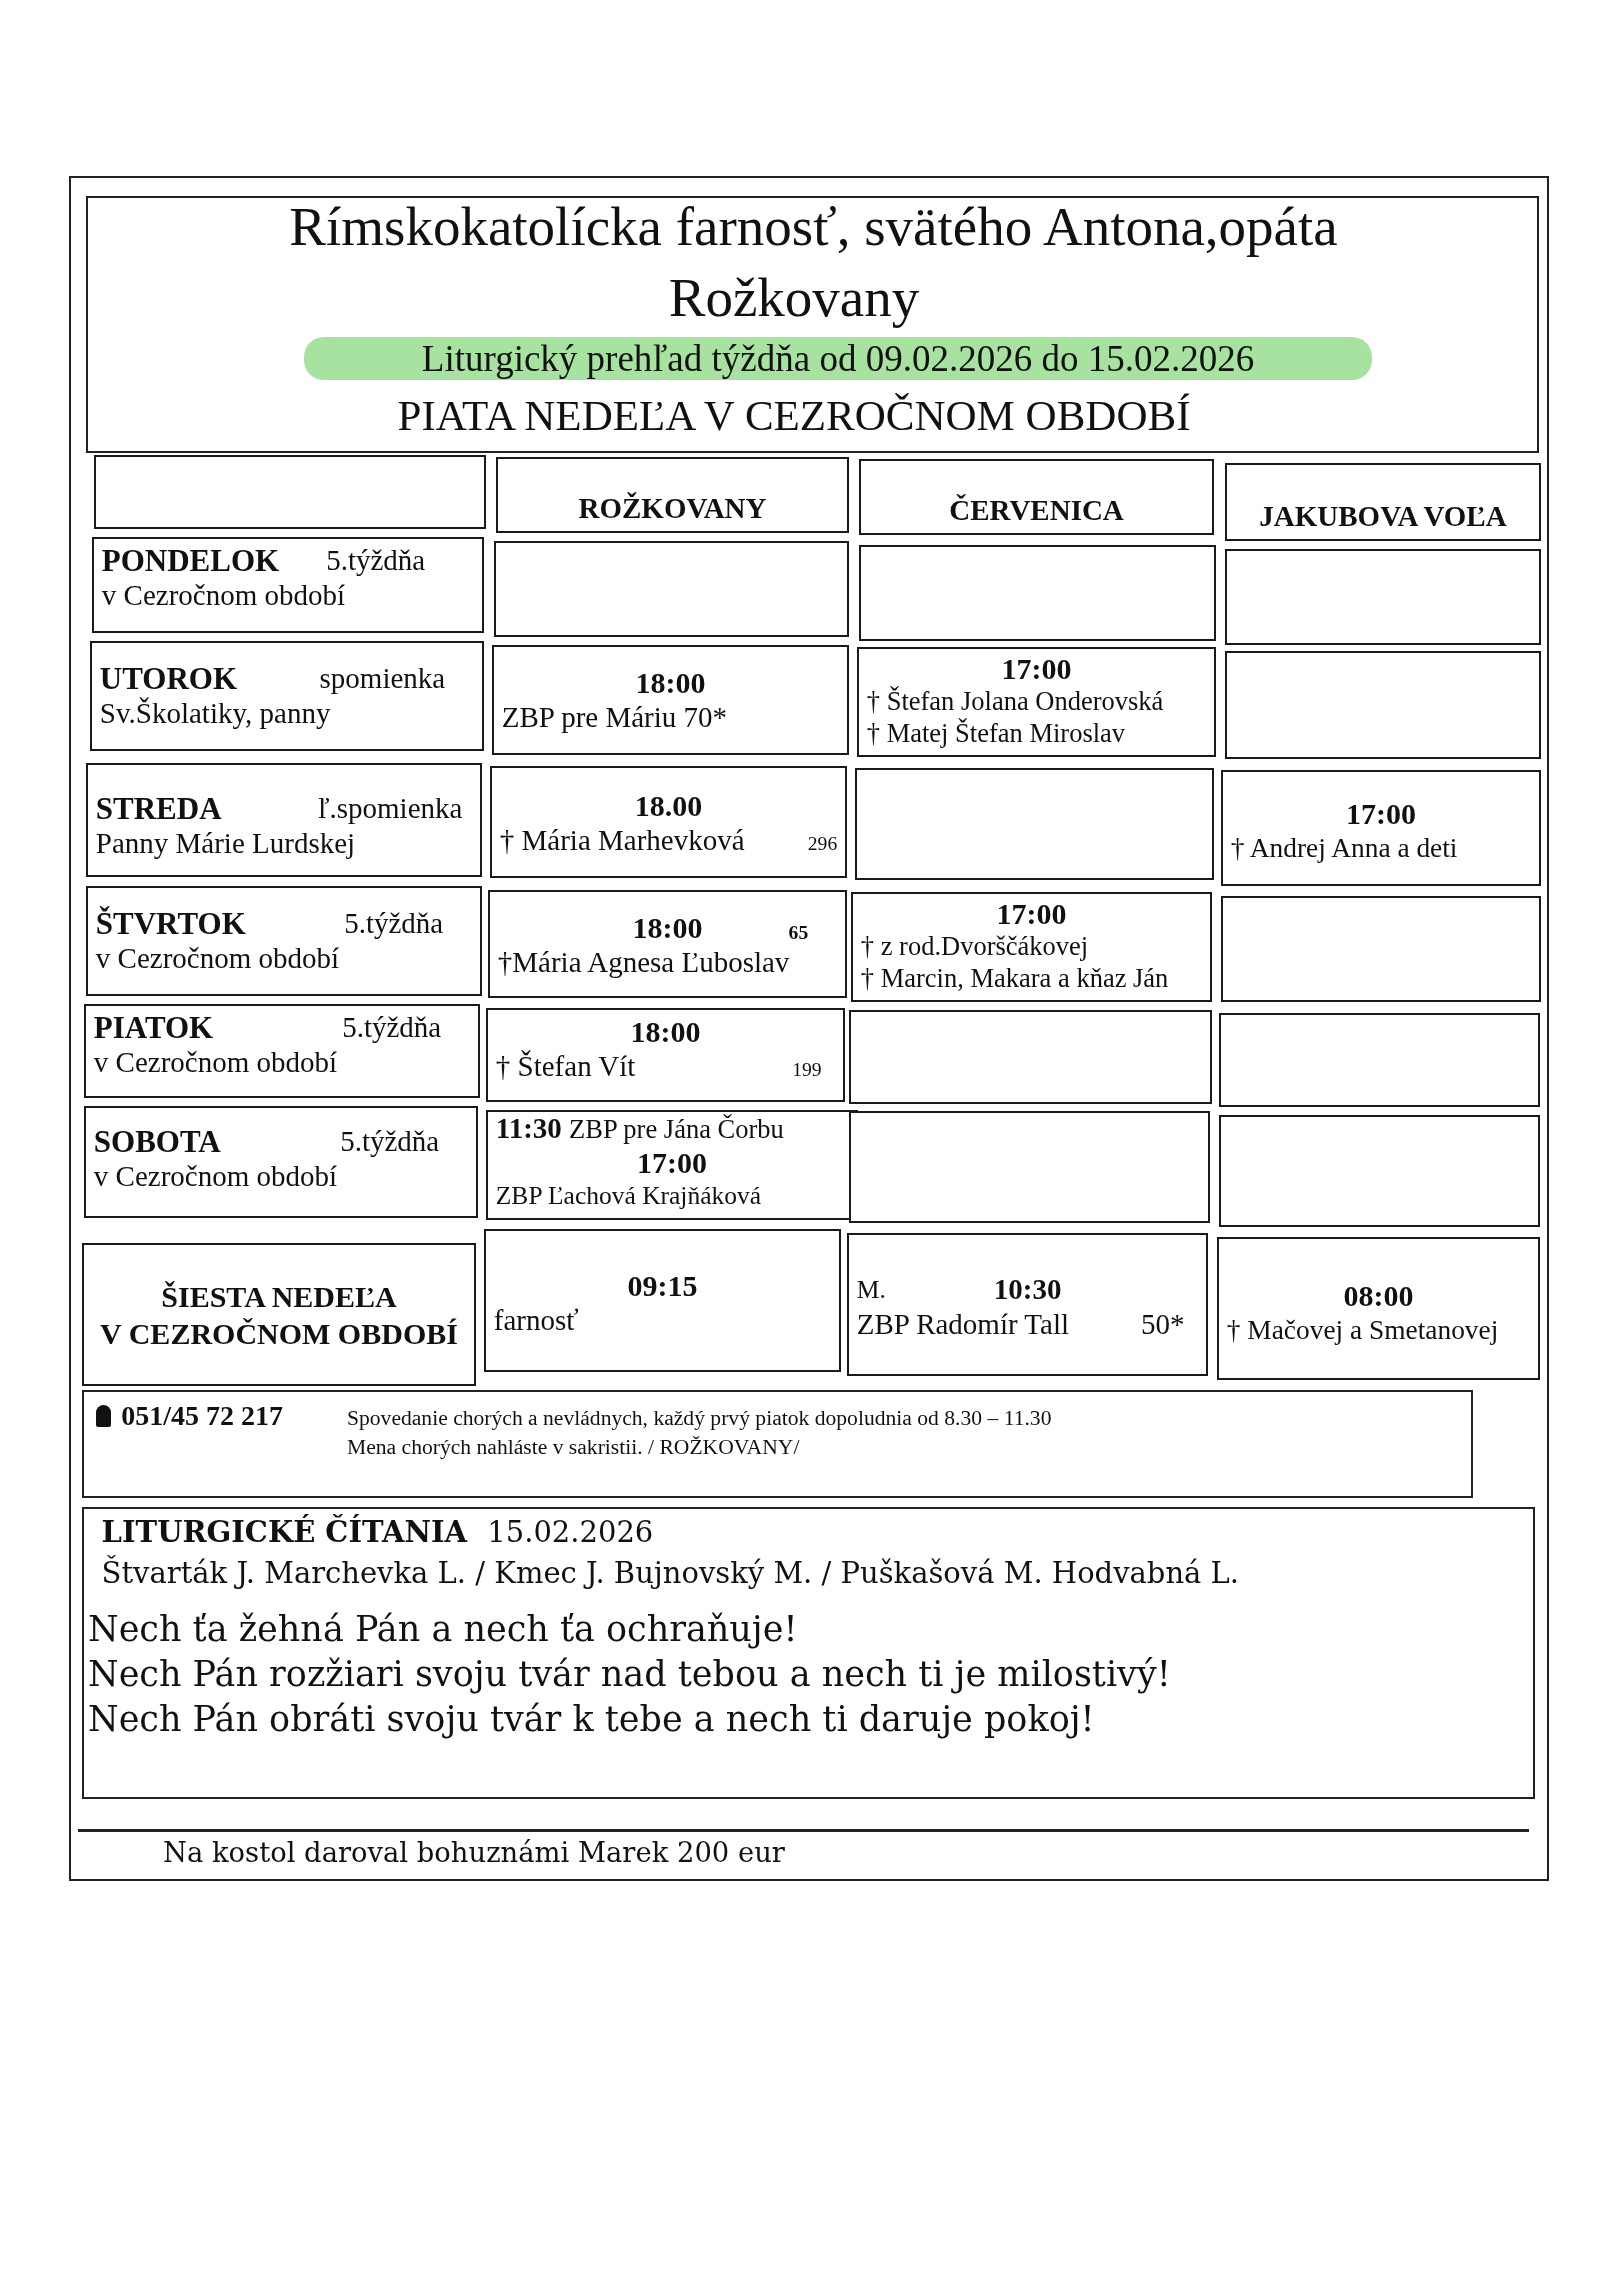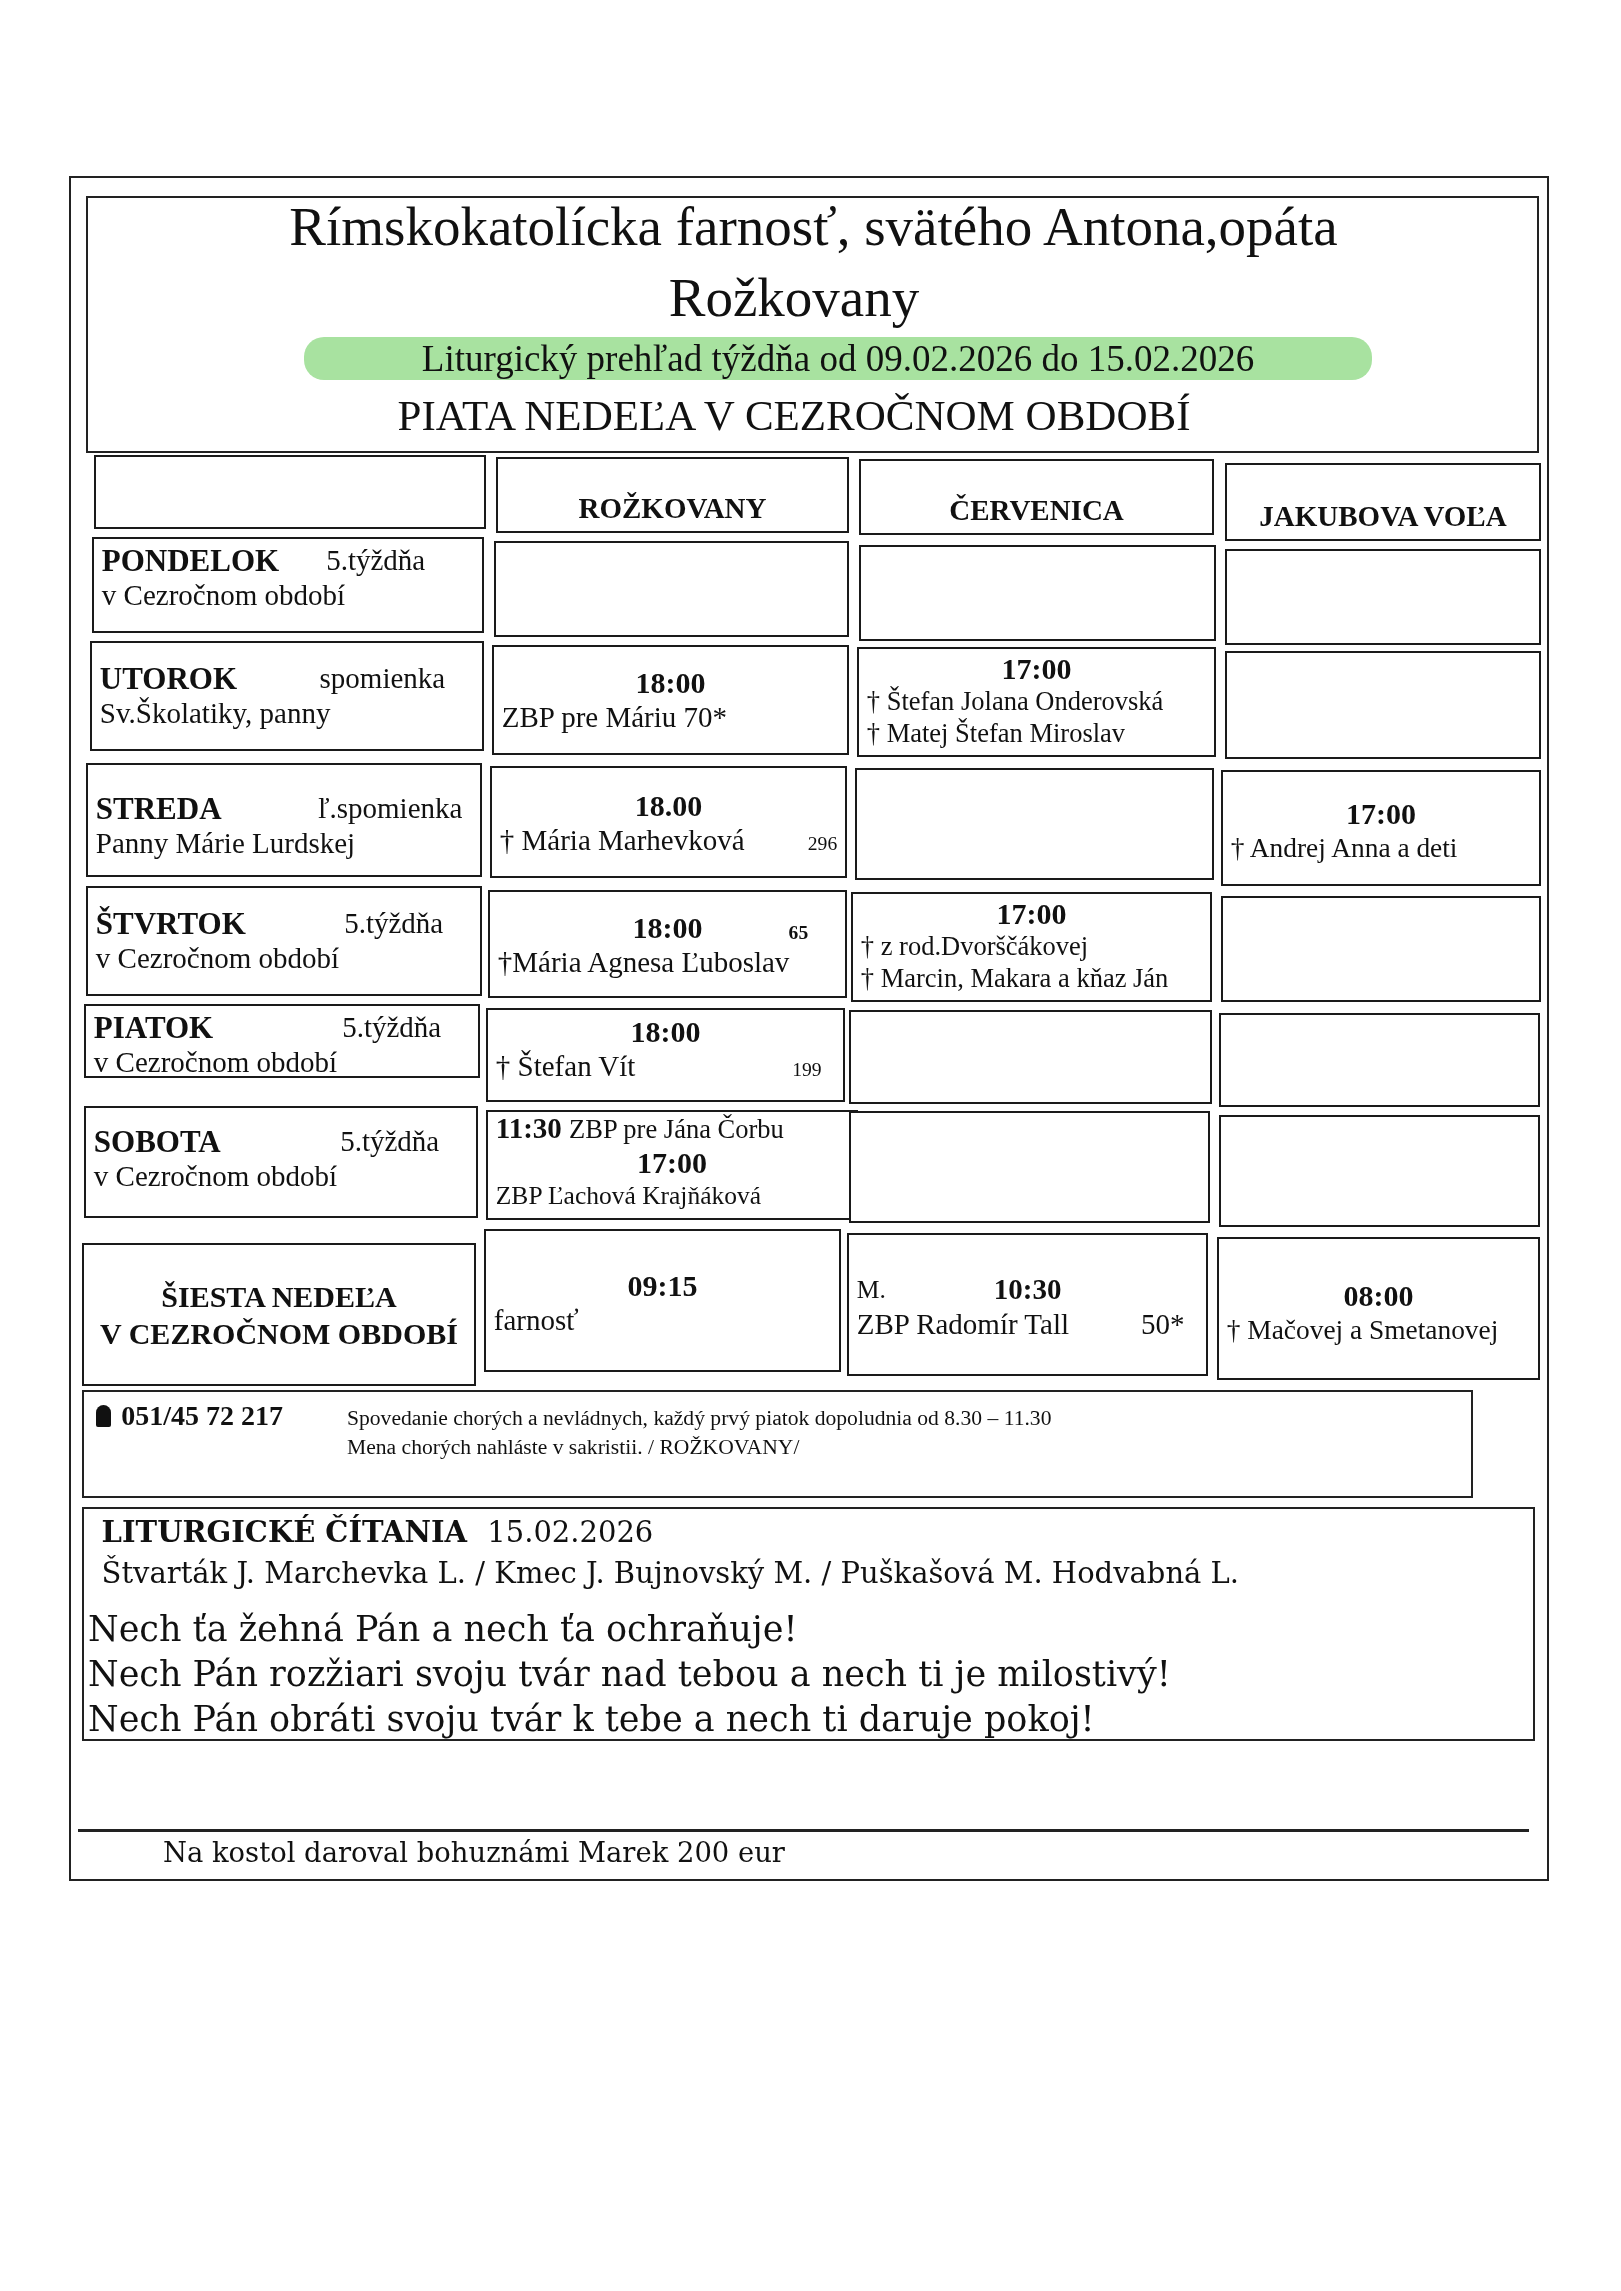--- a/index.html
+++ b/index.html
@@ -18,21 +18,21 @@
   .day { padding: 3.9px 7.8px; font-size: 29px; line-height: 35px; }
   .day b { font-size: 31px; }
   .day .row1 { display: flex; justify-content: space-between; }
   .mass { padding: 3.9px 7.8px; font-size: 29px; line-height: 35px; }
   .mass .time { text-align: center; font-weight: bold; font-size: 30px; }
   .mass .small { font-size: 19.6px; }
   .sunday-label { font-weight: bold; font-size: 30px; text-align: center; display: flex; flex-direction: column; justify-content: center; line-height: 37px; }
   .info { left: 82px; top: 1390px; width: 1391px; height: 108px; border: 2.9px solid #222; padding: 5.9px 9.8px; }
   .info .phone { font-weight: bold; font-size: 28px; position: absolute; left: 11.8px; top: 7.8px; }
   .info .txt { position: absolute; left: 263px; top: 11.8px; font-size: 21.6px; line-height: 29px; }
-  .read { left: 82px; top: 1507px; width: 1453px; height: 234px; border: 2.9px solid #222; }
+  .read { left: 82px; top: 1507px; width: 1453px; height: 292px; border: 2.9px solid #222; }
   .read .title { position: absolute; left: 17.6px; top: 5.9px; font-weight: bold; font-size: 29px; font-family: "DejaVu Serif", serif; }
   .read .title span { font-weight: normal; }
   .read .readers { position: absolute; left: 17.6px; top: 47px; font-size: 29px; font-family: "DejaVu Serif", serif; }
   .blessing { left: 88px; top: 1607px; font-size: 35px; line-height: 45px; font-family: "DejaVu Serif", serif; }
   .donation-line { left: 78px; top: 1829px; width: 1451px; height: 2.9px; background: #222; }
   .donation { left: 163px; top: 1837px; font-size: 27.4px; font-family: "DejaVu Serif", serif; }
   .phone-icon { display: inline-block; width: 15.7px; height: 21.6px; background: #111; border-radius: 7.8px 7.8px 2px 2px; vertical-align: -2px; margin-right: 9.8px; }
 </style>
 </head>
 <body>
@@ -110,21 +110,21 @@
   <div class="time" style="position:relative;"><span>18:00</span><span class="small" style="position:absolute;right:29px;top:5.9px;font-weight:bold;">65</span></div>
   <div>†Mária Agnesa Ľuboslav</div>
 </div>
 <div class="abs cell mass" style="left:851px;top:892px;width:361px;height:110px;font-size:26.5px;line-height:32px;overflow:hidden;white-space:nowrap;">
   <div class="time">17:00</div>
   <div>† z rod.Dvorščákovej</div>
   <div>† Marcin, Makara a kňaz Ján</div>
 </div>
 <div class="abs cell" style="left:1221px;top:896px;width:320px;height:106px;"></div>
 
-<div class="abs cell day" style="left:84px;top:1004px;width:396px;height:74px;">
+<div class="abs cell day" style="left:84px;top:1004px;width:396px;height:94px;">
   <div class="row1">
       <b>PIATOK</b>
       <span style="margin-right:29px">5.týždňa</span>
     </div>
   <div>v Cezročnom období</div>
 </div>
 <div class="abs cell mass" style="left:486px;top:1008px;width:359px;height:94px;">
   <div class="time">18:00</div>
   <div style="display:flex;justify-content:space-between;align-items:baseline;">
       <span>† Štefan Vít</span>

